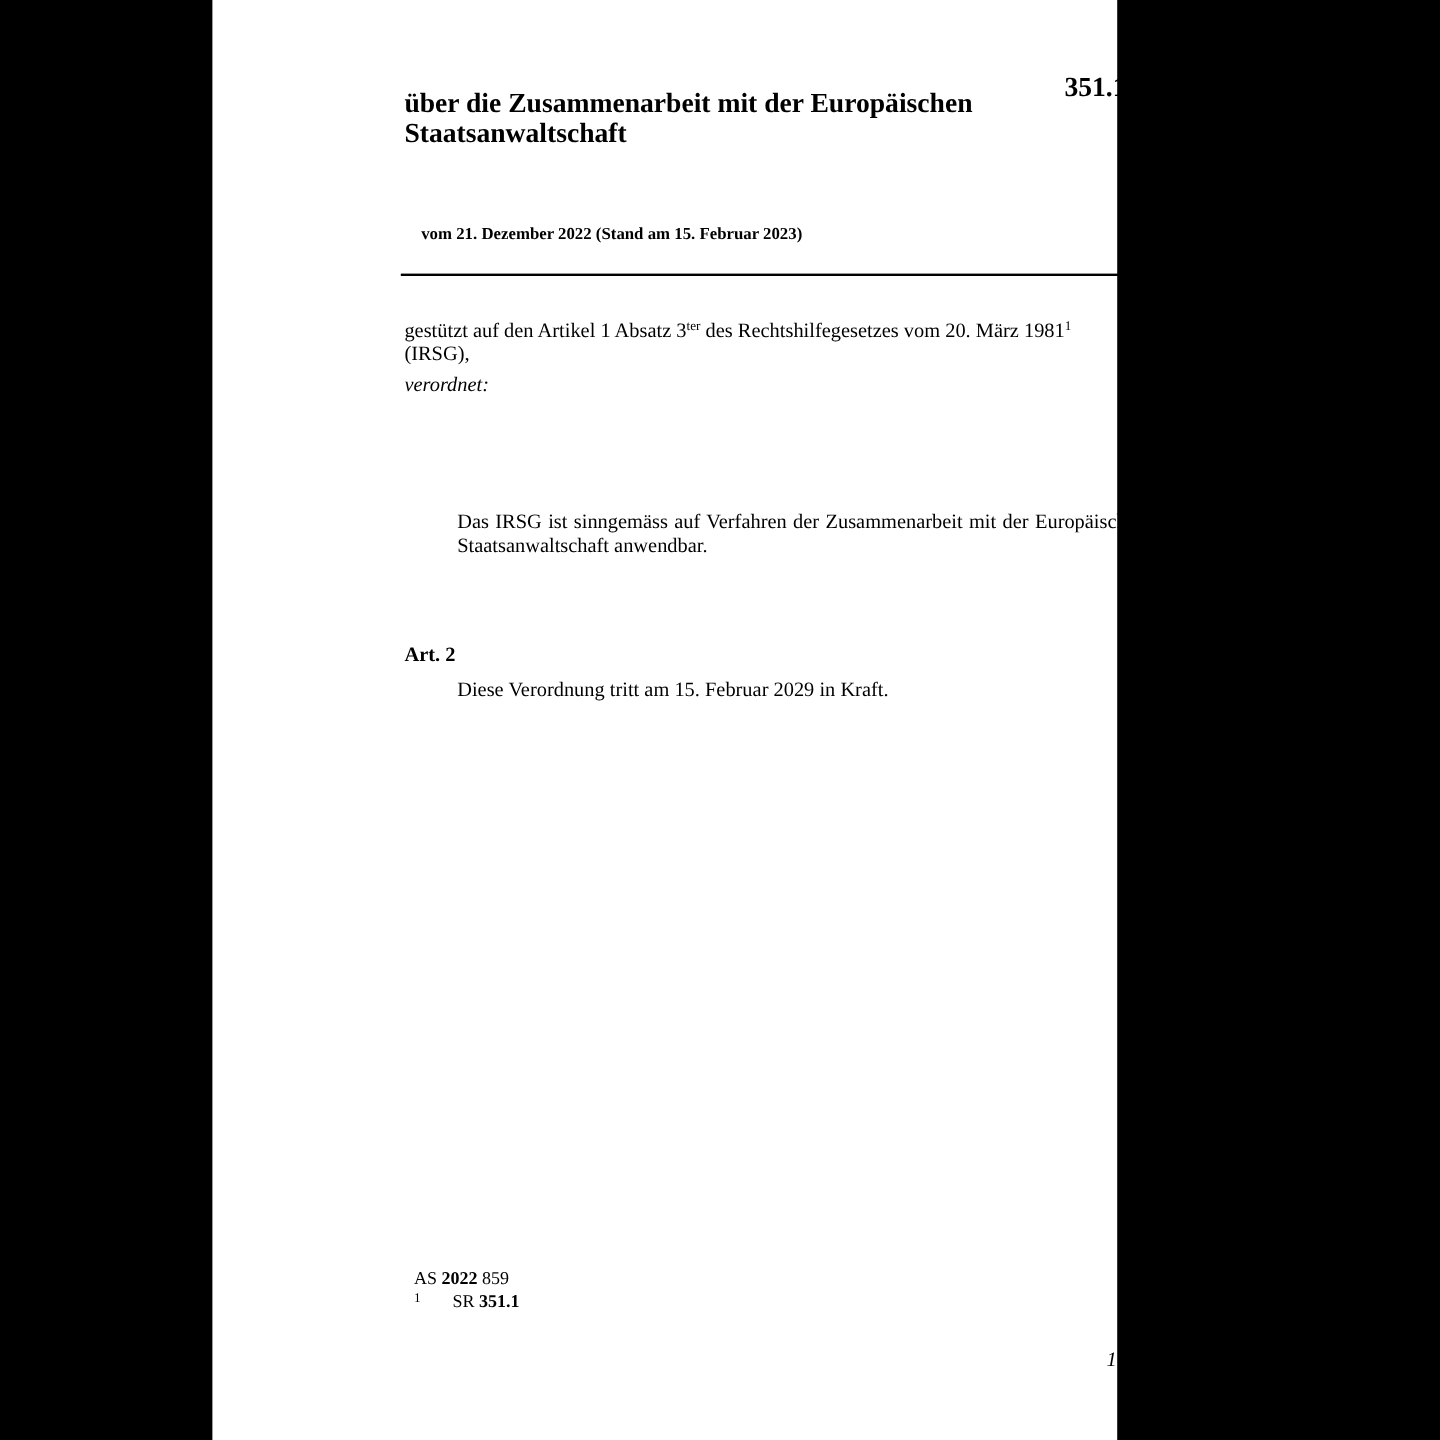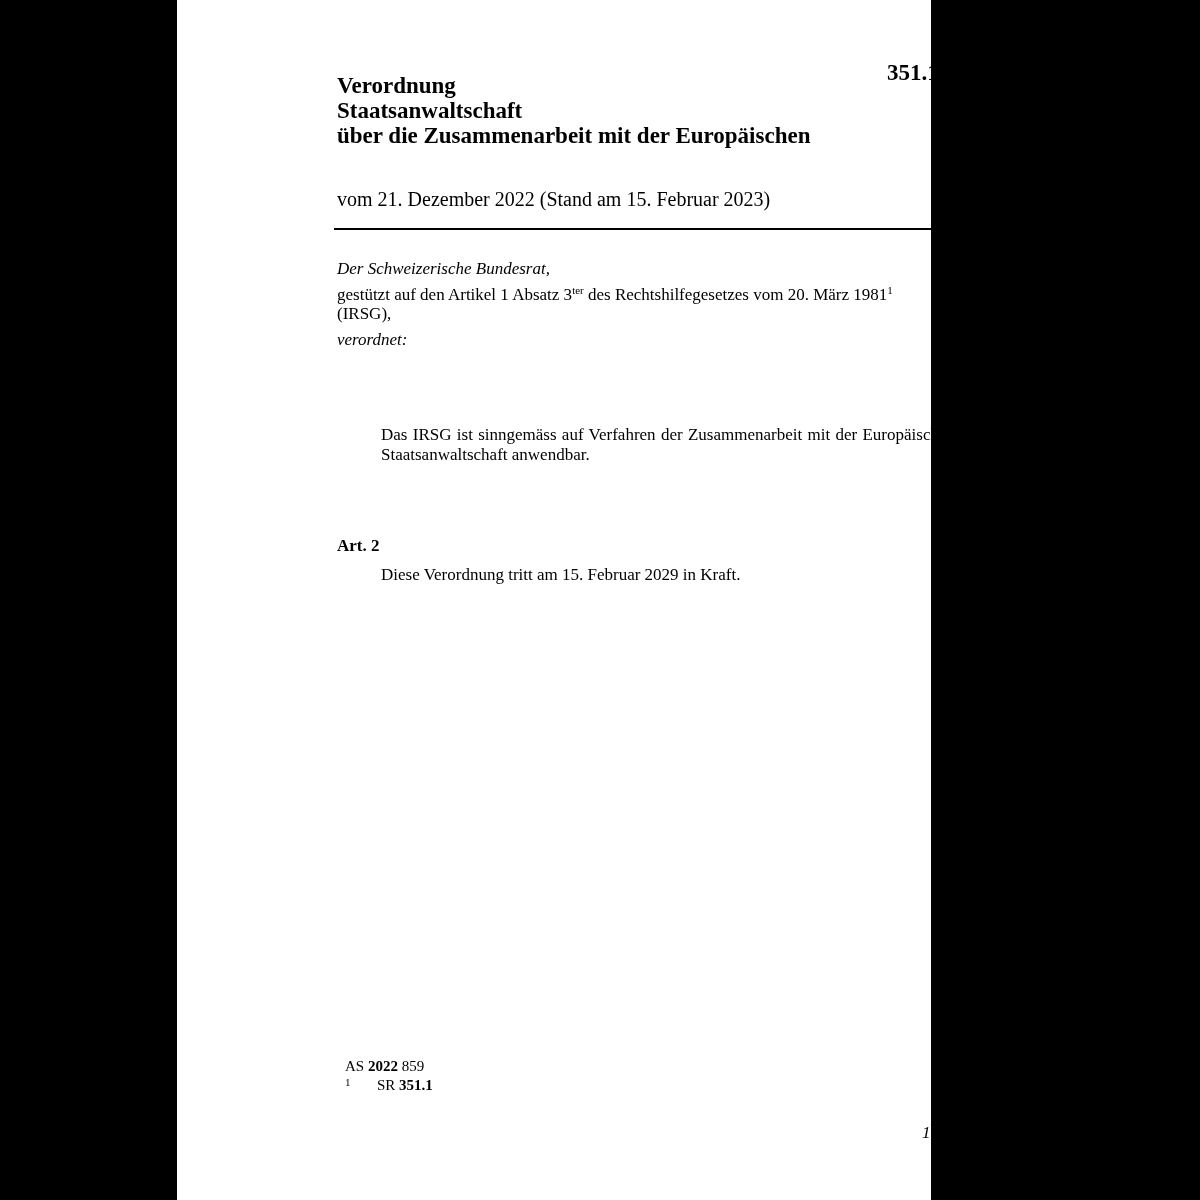--- a/index.html
+++ b/index.html
@@ -9,21 +9,21 @@
       font-family: "Liberation Serif", "DejaVu Serif", serif; color: #000;
     }
     .page {
       position: absolute; left: 177px; top: 0; width: 754px; height: 1200px;
       background: #fff;
     }
     .abs { position: absolute; white-space: nowrap; }
     .sr-number { left: 710px; top: 60px; font-size: 23px; font-weight: bold; }
     .title { left: 160px; top: 73px; font-size: 23px; font-weight: bold; line-height: 25px; }
     .title div { white-space: nowrap; }
-    .date-line { left: 160px; top: 188px; font-size: 20px; }
+    .date-line { left: 174px; top: 188px; font-size: 14px; font-weight: bold; }
     .rule { left: 157px; top: 228px; width: 624px; height: 0; border-top: 2px solid #000; }
     .preamble { left: 160px; top: 259px; font-size: 17px; line-height: 19px; width: 620px; }
     .preamble .it { font-style: italic; }
     .preamble p { margin: 0; }
     .preamble .p-gap { margin-top: 7px; }
     sup { font-size: 11px; vertical-align: 6px; line-height: 0; margin-top: 33px; }
     .article { left: 160px; font-size: 17px; width: 618px; }
     .article .heading { font-weight: bold; line-height: 20px; }
     .article .body { margin-top: 9px; line-height: 20px; text-align: justify; white-space: normal; margin-left: 44px; }
     .art1 { top: 416px; }
@@ -33,31 +33,29 @@
     .fn-mark { width: 32px; font-size: 11px; position: relative; top: -3px; }
     .page-num { left: 745px; top: 1123px; font-size: 17px; font-style: italic; }
   </style>
 </head>
 <body>
 
 <div class="page">
   <div class="abs sr-number">351.13</div>
 
   <div class="abs title">
-    <div>Verordnung</div>
+    <div>über die Zusammenarbeit mit der Europäischen</div>
     <div>Staatsanwaltschaft</div>
-    <div>über die Zusammenarbeit mit der Europäischen</div>
   </div>
 
   <div class="abs date-line">vom 21. Dezember 2022 (Stand am 15. Februar 2023)</div>
 
   <div class="abs rule"></div>
 
   <div class="abs preamble">
-    <p class="it">Der Schweizerische Bundesrat,</p>
     <p class="p-gap"><span>gestützt auf den Artikel 1 Absatz 3</span><sup>ter</sup><span> des Rechtshilfegesetzes vom 20. März 1981</span><sup>1</sup><br><span>(IRSG),</span></p>
     <p class="it p-gap">verordnet:</p>
   </div>
 
   <div class="abs article art1">
     <div class="body">Das IRSG ist sinngemäss auf Verfahren der Zusammenarbeit mit der Europäischen Staatsanwaltschaft anwendbar.</div>
   </div>
 
   <div class="abs article art2">
     <div class="heading">Art. 2</div>

